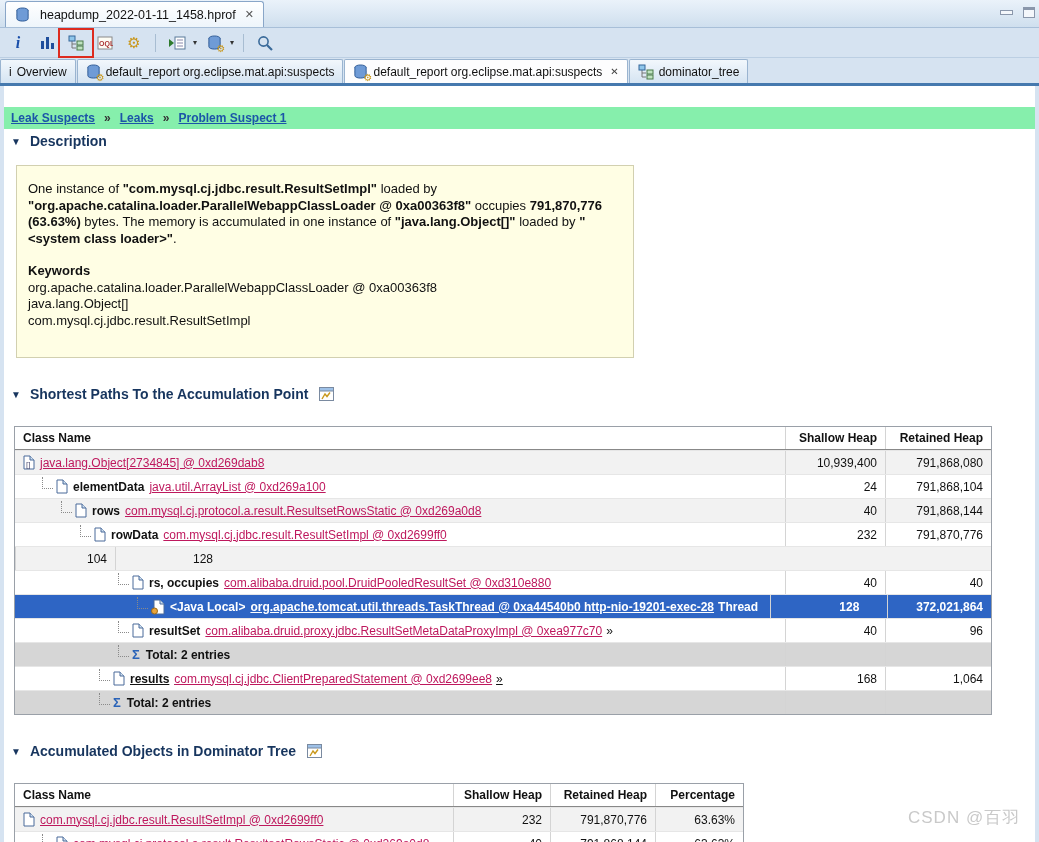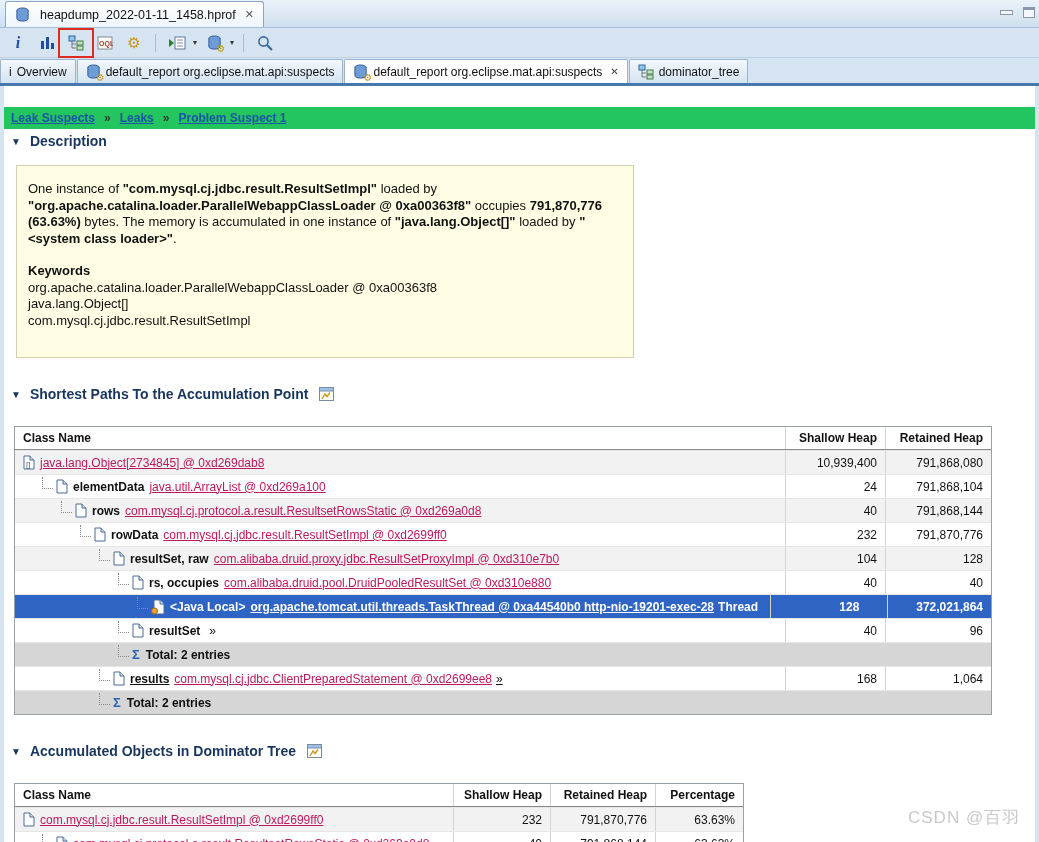--- a/index.html
+++ b/index.html
@@ -45,21 +45,21 @@
     font-size:12px; margin-right:1px; white-space:nowrap; cursor:pointer;
     background:linear-gradient(#f2f7fc,#d5e4f2);
     border:1px solid #9ab4d0; border-bottom:none; border-radius:2px 2px 0 0;
   }
   .vtab.active { background:#fdfdfe; }
   .vtab .close { font-size:10px; color:#444; margin-left:3px; }
   .blue-rule { height:3px; background:#4679ae; }
   
   .content { position:absolute; top:86px; left:4px; right:4px; bottom:0; background:#fff; }
   .breadcrumb {
-    margin-top:21px; height:22px; background:#22c55e; display:flex; align-items:center;
+    margin-top:21px; height:22px; background:#86efac; display:flex; align-items:center;
     gap:9px; padding-left:7px; font-size:12px; font-weight:bold;
   }
   .breadcrumb .crumb { color:#1b55a8; text-decoration:underline; cursor:pointer; }
   .breadcrumb .bsep { color:#333; }
   .section { display:flex; align-items:center; gap:9px; margin:4px 0 0 7px; font-size:14px; font-weight:bold; color:#17355e; }
   .tri { font-size:10px; color:#17355e; }
   .sec-icon { display:inline-flex; margin-left:2px; }
   .descbox {
     margin:16px 0 0 12px; width:618px; min-height:193px;
     background:#fffee4; border:1px solid #d2d0b0; padding:15px 11px 16px 11px;
@@ -313,31 +313,20 @@
                 <path d="M7 1 v4 h4" fill="#cfe0f0" stroke="#4a6a9a"></path>
               </svg>
             </span>
             <span class="pfx">rowData</span>
             <span class="lnk">com.mysql.cj.jdbc.result.ResultSetImpl @ 0xd2699ff0</span>
           </div>
           <div class="c-num" style="width: 100px;">232</div>
           <div class="c-num" style="width: 106px;">791,870,776</div>
         </div>
         <div class="row alt">
-          <div class="c-name" style="width: 770px; padding-left: 84px;">
-            <span class="elbow"></span>
-            <span class="ric">
-              <svg width="12" height="15">
-                <path d="M1 1 h6 l4 4 v9 h-10 z" fill="#fff" stroke="#4a6a9a"></path>
-                <path d="M7 1 v4 h4" fill="#cfe0f0" stroke="#4a6a9a"></path>
-              </svg>
-            </span>
-            <span class="pfx">resultSet, raw</span>
-            <span class="lnk">com.alibaba.druid.proxy.jdbc.ResultSetProxyImpl @ 0xd310e7b0</span>
-          </div>
           <div class="c-num" style="width: 100px;">104</div>
           <div class="c-num" style="width: 106px;">128</div>
         </div>
         <div class="row ">
           <div class="c-name" style="width: 770px; padding-left: 103px;">
             <span class="elbow"></span>
             <span class="ric">
               <svg width="12" height="15">
                 <path d="M1 1 h6 l4 4 v9 h-10 z" fill="#fff" stroke="#4a6a9a"></path>
                 <path d="M7 1 v4 h4" fill="#cfe0f0" stroke="#4a6a9a"></path>
@@ -369,20 +358,21 @@
         <div class="row ">
           <div class="c-name" style="width: 770px; padding-left: 103px;">
             <span class="elbow"></span>
             <span class="ric">
               <svg width="12" height="15">
                 <path d="M1 1 h6 l4 4 v9 h-10 z" fill="#fff" stroke="#4a6a9a"></path>
                 <path d="M7 1 v4 h4" fill="#cfe0f0" stroke="#4a6a9a"></path>
               </svg>
             </span>
             <span class="pfx">resultSet</span>
+            <span class="lnk">com.alibaba.druid.proxy.jdbc.ResultSetMetaDataProxyImpl @ 0xea977c70</span>
             <span class="sfx">»</span>
           </div>
           <div class="c-num" style="width: 100px;">40</div>
           <div class="c-num" style="width: 106px;">96</div>
         </div>
         <div class="row total">
           <div class="c-name" style="width: 770px; padding-left: 103px;">
             <span class="elbow"></span>
             <span class="sum-g">Σ</span>
             <span>Total: 2 entries</span>

